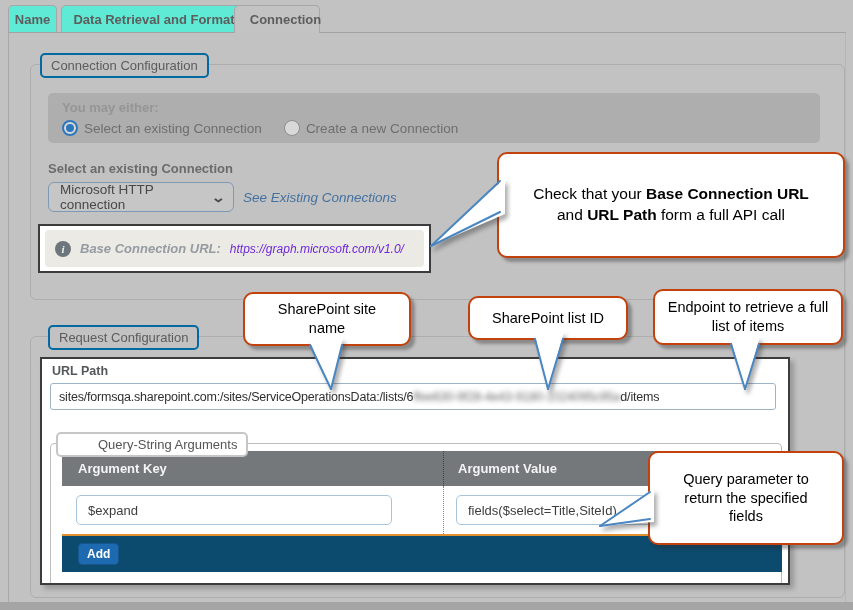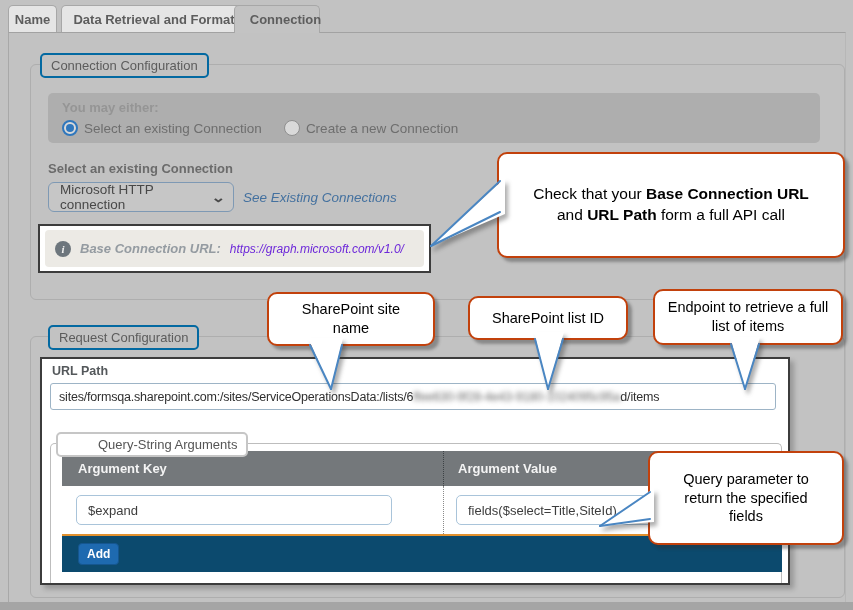--- a/index.html
+++ b/index.html
@@ -1,21 +1,21 @@
 <!DOCTYPE html>
 <html><head>
 <meta charset="utf-8">
 <style>
   * { box-sizing: border-box; margin: 0; padding: 0; }
   body { font-family: "Liberation Sans", sans-serif; }
   .stage { position: relative; width: 853px; height: 610px; background: #c2c2c2; overflow: hidden; }
 
   
   .tab { position: absolute; top: 5px; height: 27px; display: flex; align-items: center; justify-content: center;
-         background: #e5e5e5; border: 1px solid #a7a7a7; border-bottom: none; border-radius: 5px 5px 0 0;
+         background: #5eead4; border: 1px solid #a7a7a7; border-bottom: none; border-radius: 5px 5px 0 0;
          font-size: 13px; font-weight: bold; color: #5d5d5d; z-index: 2; cursor: default; }
   .tab.active { background: #c3c3c3; height: 28px; z-index: 3; padding-left: 17px; }
   .panel { position: absolute; left: 8px; top: 32px; width: 838px; height: 570px;
            border-top: 1px solid #a2a2a2; border-left: 1px solid #a8a8a8; border-right: 1px solid #b7b7b7; }
   .bottom-strip { position: absolute; left: 0; top: 602px; width: 853px; height: 8px; background: #a5a5a5; }
 
   
   .fieldset { position: absolute; border: 1px solid #aeaeae; border-radius: 6px; }
   .legend-chip { position: absolute; background: #c2c2c2; border: 2px solid #0369a1; border-radius: 5px;
                  padding: 3px 9px; font-size: 13px; color: #5c5c5c; z-index: 2; white-space: nowrap; }
@@ -174,21 +174,21 @@
     </div>
   </div>
 
   <div class="callout big" style="left:497px;top:152px;width:348px;height:106px;">
     <div class="txt">
       <span>Check that your </span><b>Base Connection URL</b><br>
       <span>and </span><b>URL Path</b><span> form a full API call</span>
     </div>
   </div>
 
-  <div class="callout" style="left:243px;top:292px;width:168px;height:54px;margin-left:24px;">
+  <div class="callout" style="left:243px;top:292px;width:168px;height:54px;">
     <div class="txt" style="max-width:130px;">SharePoint site name</div>
   </div>
 
   <div class="callout" style="left:468px;top:296px;width:160px;height:44px;">
     <div class="txt">SharePoint list ID</div>
   </div>
 
   <div class="callout" style="left:653px;top:289px;width:190px;height:56px;">
     <div class="txt" style="max-width:170px;">Endpoint to retrieve a full list of items</div>
   </div>

